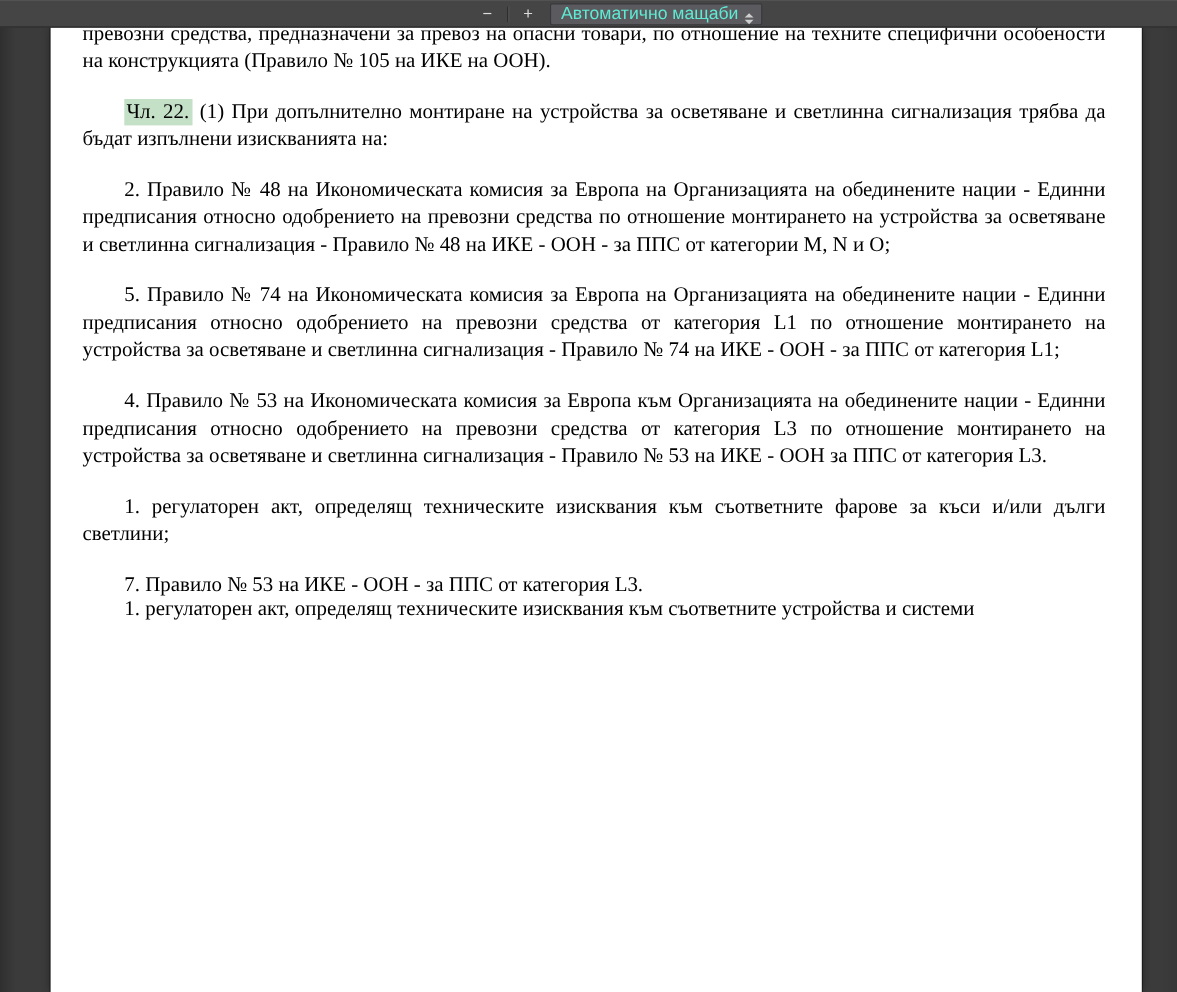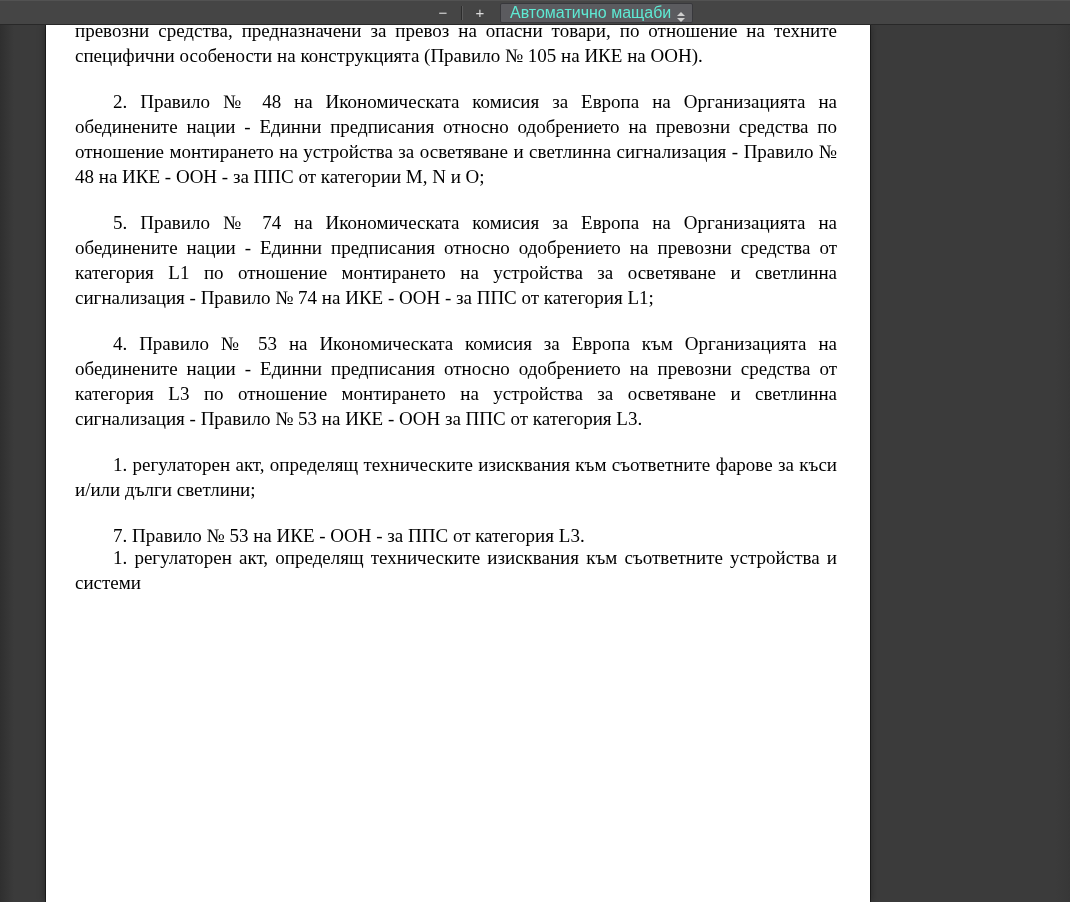--- a/index.html
+++ b/index.html
@@ -61,21 +61,21 @@
   .tri-down { width: 0; height: 0; border-left: 4px solid transparent; border-right: 4px solid transparent; border-top: 4px solid #cfcfcf; }
 
   
   .canvas-area {
     position: absolute; top: 25px; left: 0; right: 0; bottom: 0;
     background: linear-gradient(to right, #2f2f2f 0px, #3b3b3b 14px, #3b3b3b 1056px, #373737 1070px);
   }
 
   
   .page {
-    position: absolute; top: 25px; left: 46px; width: 824px; bottom: 0;
+    position: absolute; top: 25px; left: 46px; width: 992px; bottom: 0;
     background: var(--page-bg);
     box-shadow: 0 0 0 1px rgba(0,0,0,0.45), 0 0 8px rgba(0,0,0,0.45);
     overflow: hidden;
     z-index: 5;
   }
   .content {
     margin-top: -7px;
     padding: 0 33px 0 29px;
     font-family: "Liberation Serif", serif;
     font-size: 19px; line-height: 25px;
@@ -113,20 +113,21 @@
     </div>
   </div>
 
   <div class="canvas-area"></div>
 
   <div class="page">
     <div class="content">
 
       <p class="no-indent">превозни средства, предназначени за превоз на опасни товари, по отношение на техните специфични особености на конструкцията (Правило № 105 на ИКЕ на ООН).</p>
 
+      <p><span class="hl">Чл. 22.</span><span> (1) При допълнително монтиране на устройства за осветяване и светлинна сигнализация трябва да бъдат изпълнени изискванията на:</span></p>
 
       <p>2. Правило № 48 на Икономическата комисия за Европа на Организацията на обединените нации - Единни предписания относно одобрението на превозни средства по отношение монтирането на устройства за осветяване и светлинна сигнализация - Правило № 48 на ИКЕ - ООН - за ППС от категории M, N и O;</p>
       <p>5. Правило № 74 на Икономическата комисия за Европа на Организацията на обединените нации - Единни предписания относно одобрението на превозни средства от категория L1 по отношение монтирането на устройства за осветяване и светлинна сигнализация - Правило № 74 на ИКЕ - ООН - за ППС от категория L1;</p>
       <p>4. Правило № 53 на Икономическата комисия за Европа към Организацията на обединените нации - Единни предписания относно одобрението на превозни средства от категория L3 по отношение монтирането на устройства за осветяване и светлинна сигнализация - Правило № 53 на ИКЕ - ООН за ППС от категория L3.</p>
 
 
       <p>1. регулаторен акт, определящ техническите изисквания към съответните фарове за къси и/или дълги светлини;</p>
       <p>7. Правило № 53 на ИКЕ - ООН - за ППС от категория L3.</p>
 
 

